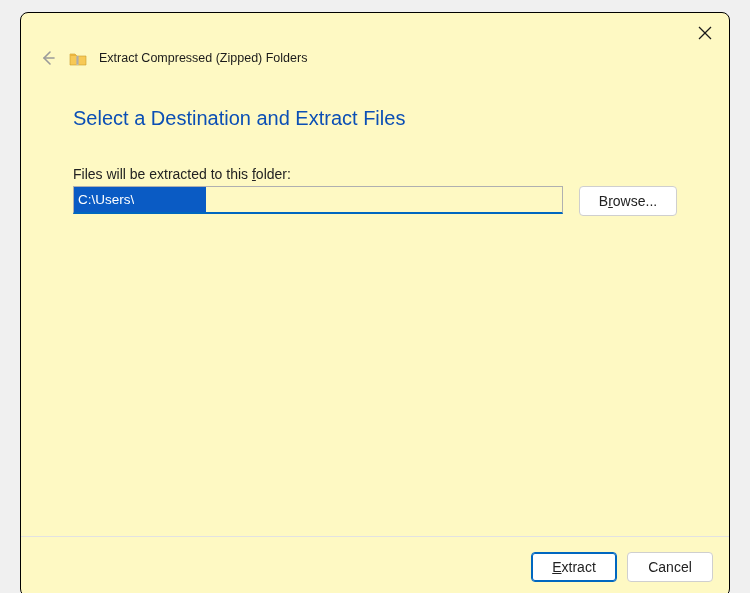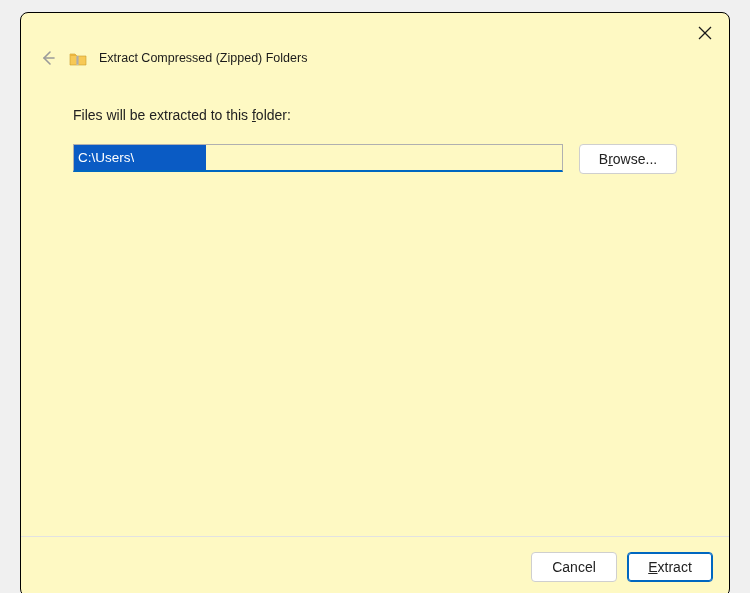--- a/index.html
+++ b/index.html
@@ -70,21 +70,21 @@
     }
     .heading {
       color: #0b4fb5;
       font-size: 20px;
       font-weight: 400;
       margin-bottom: 36px;
     }
     .prompt-label {
       font-size: 14px;
       color: #222;
-      margin-bottom: 21px;
+      margin-bottom: 4px;
     }
     .underline { text-decoration: underline; }
     .path-row {
       display: flex;
       align-items: stretch;
       gap: 16px;
       margin-bottom: 60px;
     }
     .path-input-wrap {
       flex: 1;
@@ -198,39 +198,40 @@
         <line x1="7.5" y1="6" x2="9.5" y2="6" stroke="#8a8a8a" stroke-width="0.6"></line>
         <line x1="7.5" y1="8" x2="9.5" y2="8" stroke="#8a8a8a" stroke-width="0.6"></line>
         <line x1="7.5" y1="10" x2="9.5" y2="10" stroke="#8a8a8a" stroke-width="0.6"></line>
         <line x1="7.5" y1="12" x2="9.5" y2="12" stroke="#8a8a8a" stroke-width="0.6"></line>
       </svg>
     </div>
     <span class="dialog-title">Extract Compressed (Zipped) Folders</span>
   </div>
 
   <div class="content">
+    <h1 class="heading">Select a Destination and Extract Files</h1>
 
     <div class="prompt-label">
       <span>Files will be extracted to this </span><span class="underline">f</span><span>older:</span>
     </div>
 
     <div class="path-row">
       <div class="path-input-wrap">
         <span class="path-selection">
           <span>C:\Users\</span>
             <span class="path-redact"></span>
         </span>
       </div>
       <button class="browse-btn">
         <span>B</span><span class="underline">r</span><span>owse...</span>
       </button>
     </div>
 
   </div>
 
   <div class="footer">
-    <button class="btn">Cancel</button>
     <button class="btn primary">
       <span class="underline">E</span><span>xtract</span>
     </button>
+    <button class="btn">Cancel</button>
   </div>
 
 </div>
 
 </body></html>

